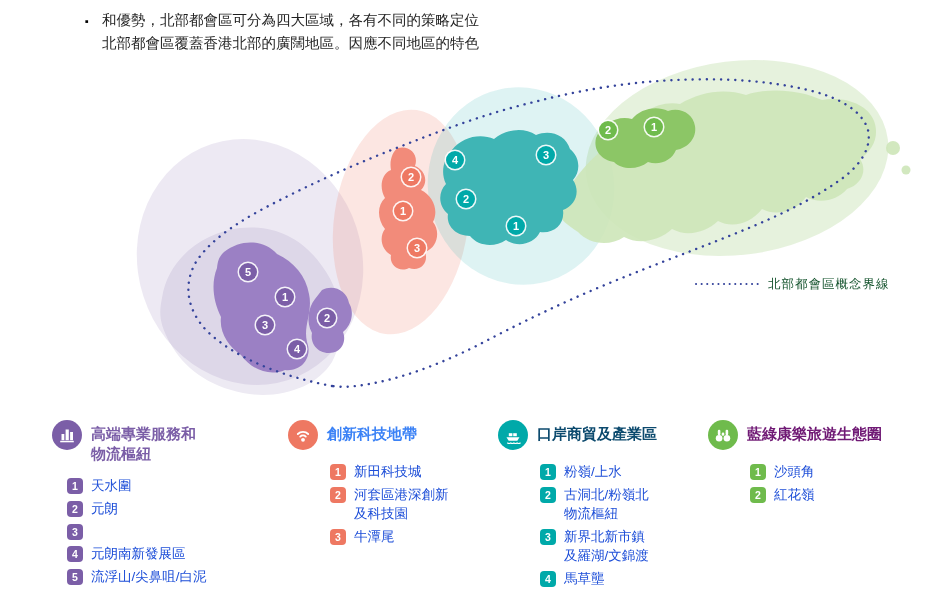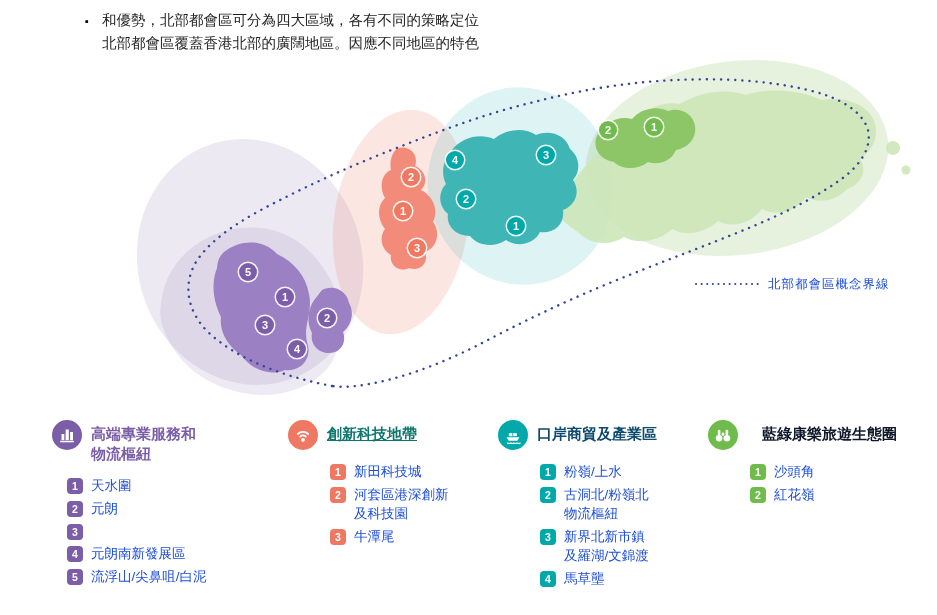--- a/index.html
+++ b/index.html
@@ -17,29 +17,29 @@
     position:absolute; width:18px; height:18px; border-radius:50%;
     color:#fff; font-size:11px; font-weight:bold;
     display:flex; align-items:center; justify-content:center;
     box-shadow:0 0 0 1.5px rgba(255,255,255,0.9);
   }
   .m-purple { background:#7B5EA7; }
   .m-red    { background:#EE7862; }
   .m-teal   { background:#00A9A9; }
   .m-green  { background:#6FBB4C; }
   .boundary-label { position:absolute; left:768px; top:276px; font-size:12.5px;
-                    color:#1d4ed8; letter-spacing:1px; }
+                    color:#14532d; letter-spacing:1px; }
   
   .legend-col { position:absolute; top:420px; width:215px; }
   .legend-head { display:flex; gap:9px; align-items:flex-start; }
   .legend-icon { width:30px; height:30px; flex:none; display:block; }
   .legend-title { font-size:15px; font-weight:bold; line-height:20px;
                   white-space:pre-line; padding-top:4px; }
-  .t-purple { color:#7B5EA7; } .t-red { color:#0f766e;text-decoration:underline; }
-  .t-teal { color:#0c4a6e; }  .t-green { color:#0f172a;margin-left:15px; }
+  .t-purple { color:#7B5EA7; } .t-red { color:#3b82f6; }
+  .t-teal { color:#0c4a6e; }  .t-green { color:#701a75; }
   .legend-items { margin-top:12px; }
   .ind-a { padding-left:15px; }
   .ind-b { padding-left:42px; }
   .legend-item { display:flex; gap:8px; margin-bottom:4px; align-items:flex-start; }
   .badge { width:16px; height:16px; border-radius:4px; flex:none; margin-top:2px;
            color:#fff; font-size:10.5px; font-weight:bold;
            display:flex; align-items:center; justify-content:center; }
   .b-purple { background:#7B5EA7; } .b-red { background:#EE7862; }
   .b-teal { background:#00A9A9; }  .b-green { background:#6FBB4C; }
   .item-label { font-size:13.5px; color:#1d4ed8; line-height:19px; white-space:pre-line; }

